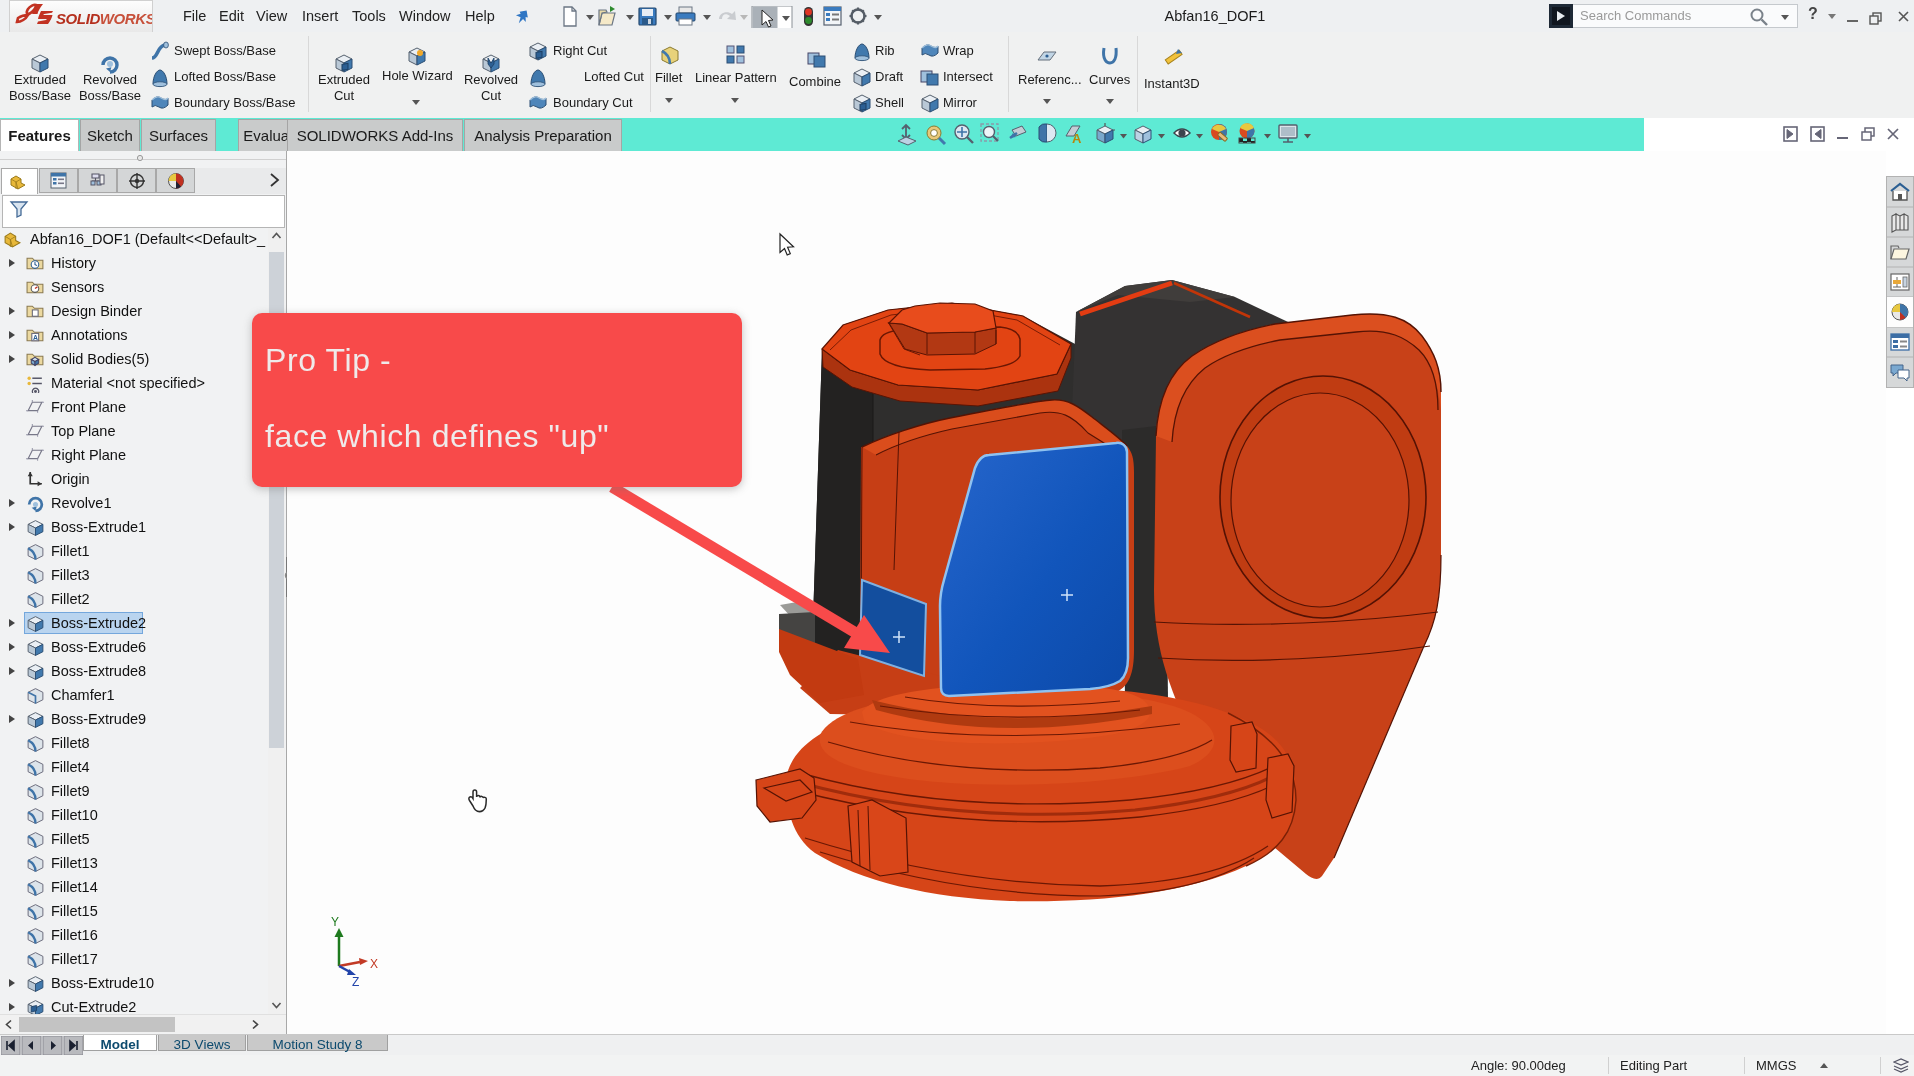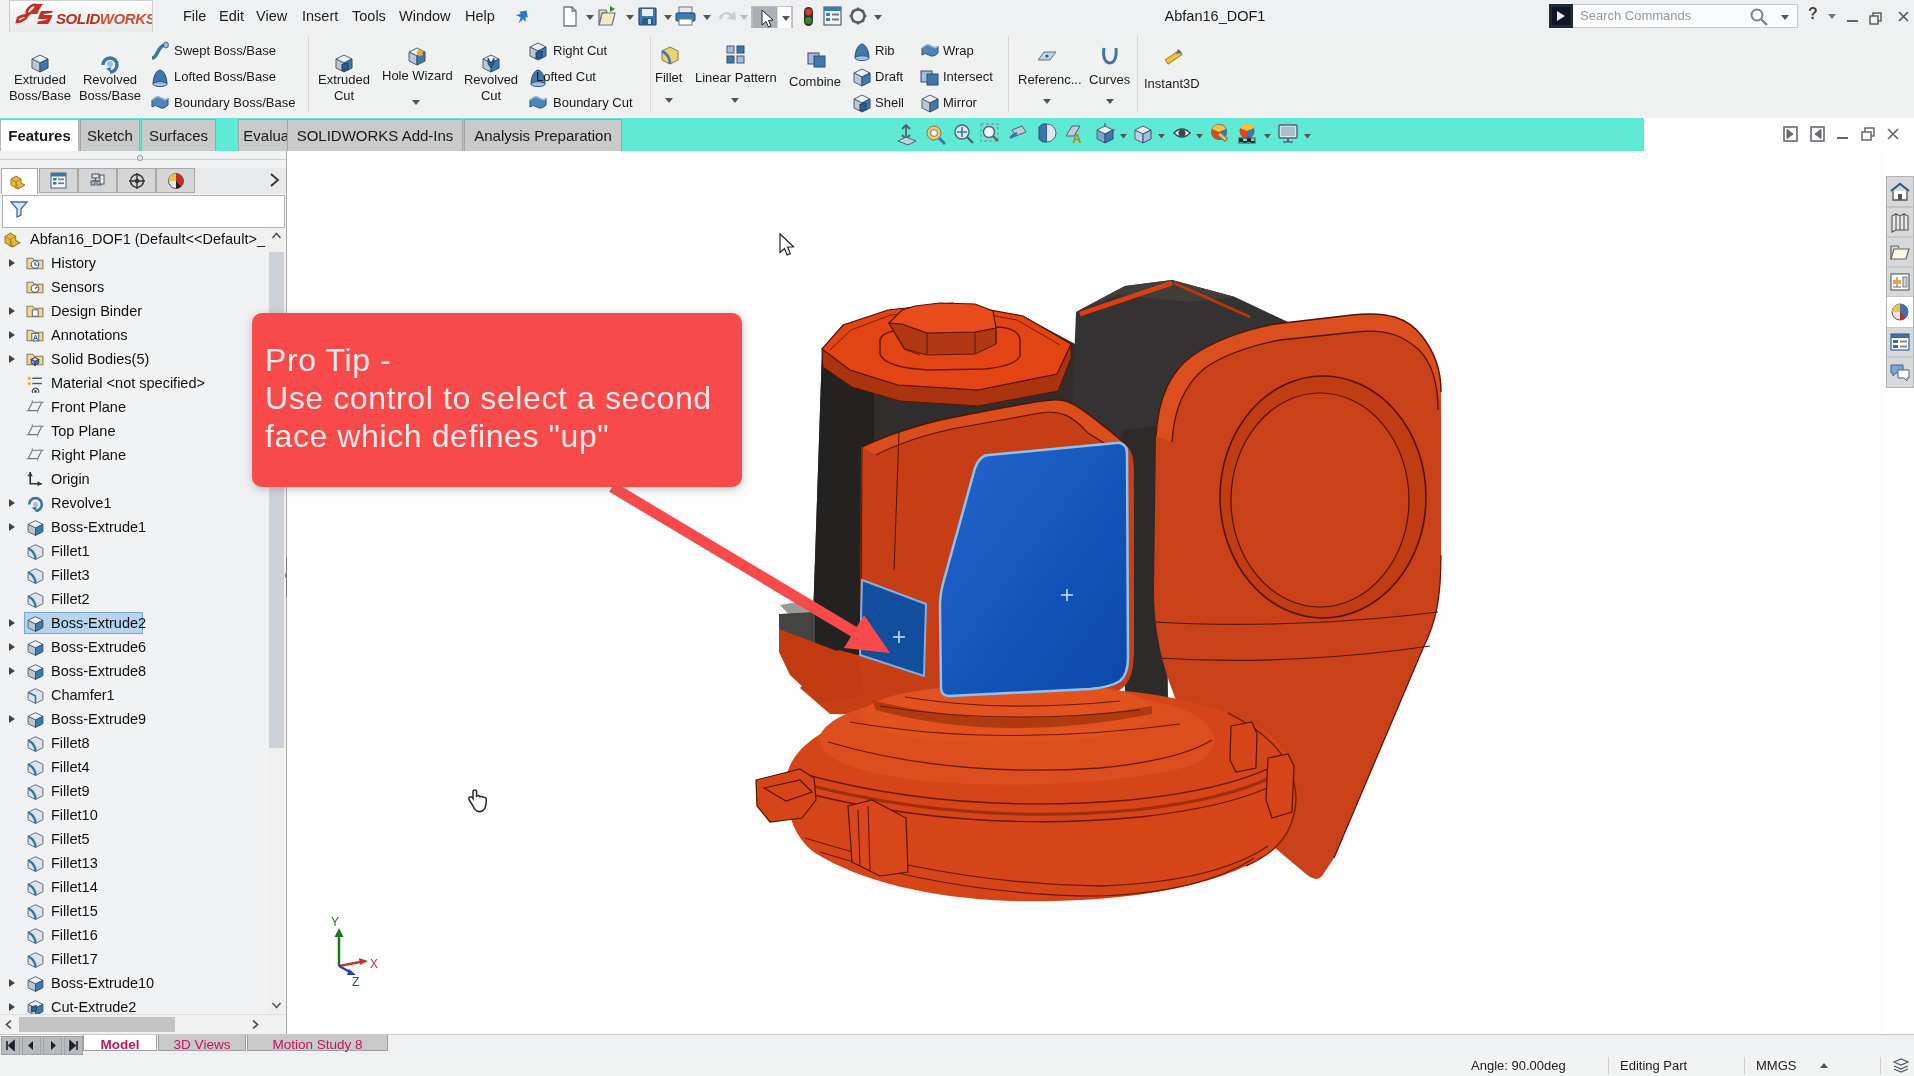--- a/index.html
+++ b/index.html
@@ -22,21 +22,21 @@
   .ctab.active { background:#fff; font-weight:bold; border-color:#b5b5b5; }
   
   #leftpanel { position:absolute; left:0; top:151px; width:287px; height:884px; background:#f1f2f3; }
   #viewport { position:absolute; left:287px; top:151px; width:1599px; height:884px; background:#fdfdfd; }
   .treerow { position:absolute; left:0; height:24px; width:287px; font-size:14.5px; color:#111; }
   .treerow .lbl { position:absolute; left:51px; top:3px; white-space:nowrap; }
   .texp { position:absolute; left:9px; top:7px; width:0; height:0; border-top:4.5px solid transparent; border-bottom:4.5px solid transparent; border-left:6px solid #444; }
   .ticon { position:absolute; left:26px; top:2px; }
   
   #mtabs { position:absolute; left:0; top:1034px; width:1914px; height:21px; background:#eff0f1; border-top:1px solid #c9c9c9;}
-  .mtab { position:absolute; top:0; height:16px; line-height:20px; text-align:center; font-size:13.5px; color:#be185d; background:#c9c9c9; border:1px solid #a0a0a0; border-top:none;}
+  .mtab { position:absolute; top:0; height:16px; line-height:20px; text-align:center; font-size:13.5px; color:#0c4a6e; background:#c9c9c9; border:1px solid #a0a0a0; border-top:none;}
   .mtab.active { background:#fff; font-weight:bold; }
   #statusbar { position:absolute; left:0; top:1055px; width:1914px; height:21px; background:#f2f3f3; font-size:13px; color:#222; }
   .stxt { position:absolute; top:3px; }
   .ssep { position:absolute; top:2px; width:1px; height:17px; background:#d0d0d0; }
   
   #protip { position:absolute; left:252px; top:313px; width:490px; height:174px; background:#f84a4a; border-radius:10px; box-shadow:0 2px 8px rgba(120,120,120,.45); color:#efeaea; font-size:32px; letter-spacing:0.6px; }
   #protip div { position:absolute; left:13px; }
 </style>
 </head>
 <body>
@@ -249,21 +249,21 @@
         <path d="M8,6 L11,11 L14,6 L14,12 L11,16 L8,12 Z" fill="#2c5f93" stroke="#1d3f63" stroke-width=".8"></path>
       </svg>
     <div class="rbtn" style="left:451px;top:40px;width:80px;">Revolved<br>Cut</div>
     <svg class="abs" style="left:527px;top:8px" width="22" height="22">
         <use href="#gcut"></use>
       </svg>
     <div class="rrow" style="left:553px;top:11px;">Right Cut</div>
     <svg class="abs" style="left:527px;top:34px" width="22" height="22">
         <use href="#gloft"></use>
       </svg>
-    <div class="rrow" style="left:536px;top:37px;text-align:right;">Lofted Cut</div>
+    <div class="rrow" style="left:584px;top:37px;text-align:right;">Lofted Cut</div>
     <svg class="abs" style="left:527px;top:60px" width="22" height="22">
         <use href="#gbound"></use>
       </svg>
     <div class="rrow" style="left:553px;top:63px;">Boundary Cut</div>
     <div class="rsep" style="left:650px;"></div>
 
     <svg class="abs" style="left:659px;top:12px" width="22" height="22">
         <use href="#gfillet"></use>
       </svg>
     <div class="rrow" style="left:655px;top:38px;">Fillet</div>
@@ -877,21 +877,20 @@
 
       <path d="M780,234 L780,252.5 L784.5,248.5 L787.2,255 L790.3,253.6 L787.6,247.2 L793.5,246.8 Z" fill="#fff" stroke="#222" stroke-width="1.2"></path>
       <g transform="translate(466,788)">
         <path d="M7,18 L3.5,12.5 Q2,10 4,9 Q5.6,8.2 7,10.5 L7,4 Q7,2 8.8,2 Q10.6,2 10.6,4 L10.6,9 Q10.6,7.6 12.3,7.6 Q14,7.6 14,9.4 Q14.2,8.2 15.8,8.4 Q17.3,8.6 17.3,10 Q17.6,9 19,9.4 Q20.3,9.8 20.3,11 L20,16 Q19.6,20.5 17,22.5 Q13,25 9.5,22 Q8,20.5 7,18 Z" fill="#fff" stroke="#2a2a2a" stroke-width="1.5"></path>
       </g>
     </svg>
   </div>
 
   <div id="protip">
     <div style="top:29px;">Pro Tip -</div>
-    <div style="top:67px;">Use control to select a second</div>
     <div style="top:105px;">face which defines "up"</div>
   </div>
 
   <div class="abs" style="left:1886px;top:176px;width:28px;height:212px;background:#d6d8d9;border:1px solid #b2b2b2;">
     <svg width="26" height="210" viewBox="0 0 26 210">
       <g fill="none" stroke="#b2b2b2">
           <line x1="0" y1="30" x2="26" y2="30"></line>
           <line x1="0" y1="60" x2="26" y2="60"></line>
           <line x1="0" y1="90" x2="26" y2="90"></line>
           <line x1="0" y1="120" x2="26" y2="120"></line>

